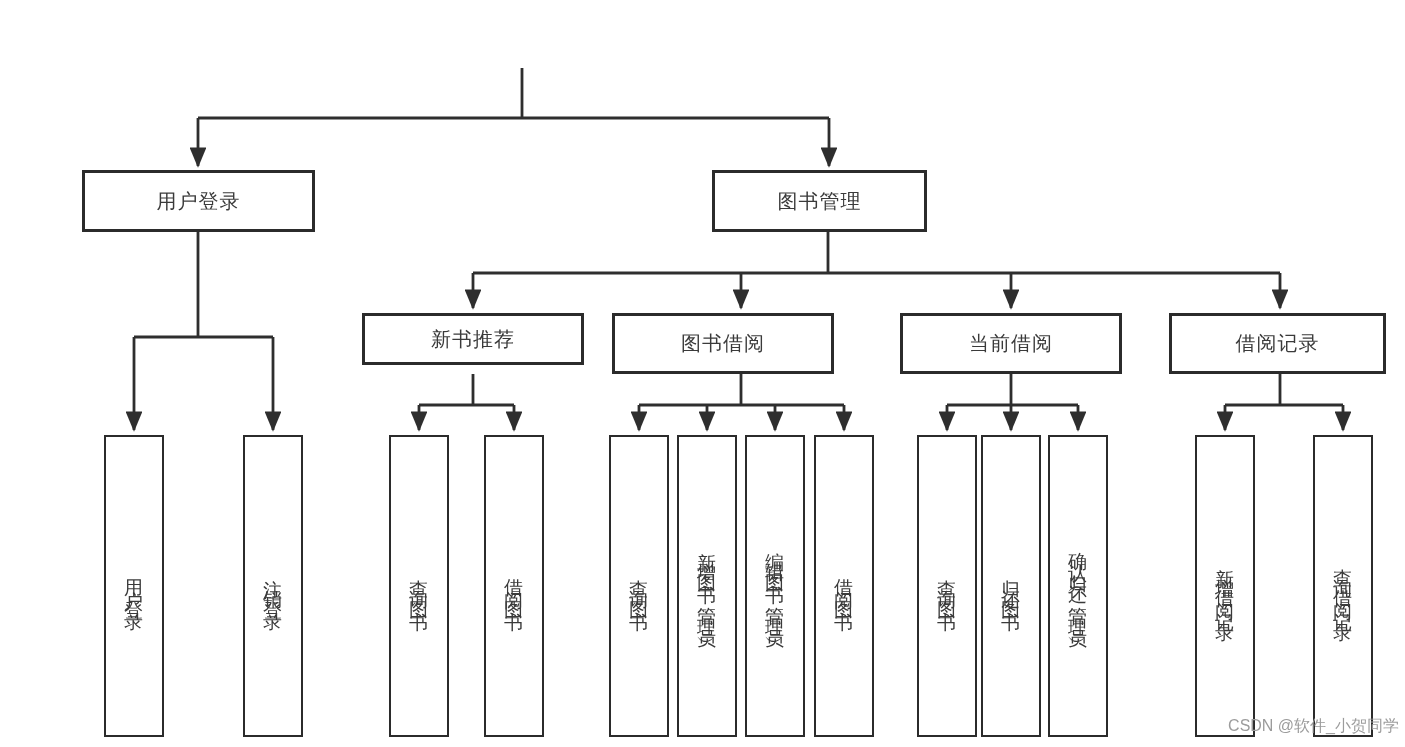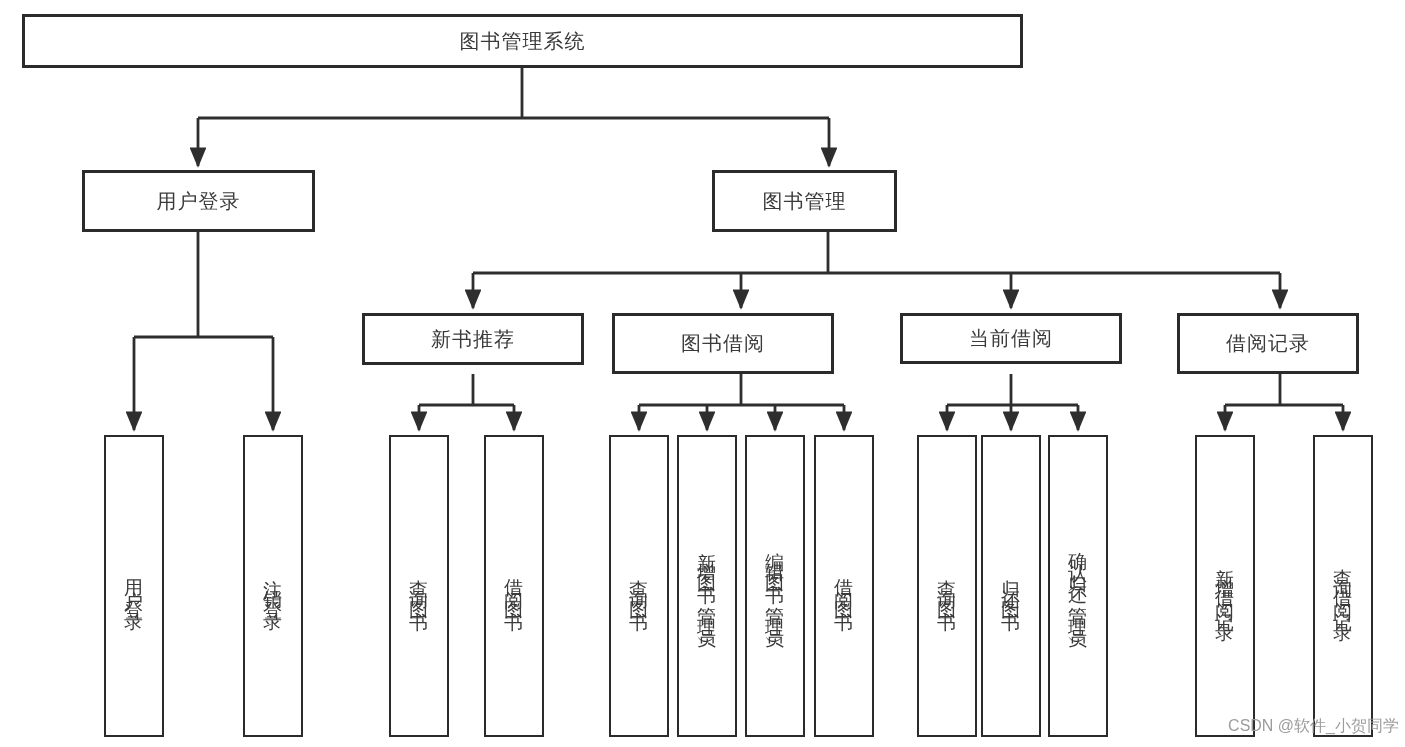--- a/index.html
+++ b/index.html
@@ -94,41 +94,38 @@
 
       <line x1="947" y1="405" x2="947" y2="430" marker-end="url(#ah)"></line>
       <line x1="1011" y1="405" x2="1011" y2="430" marker-end="url(#ah)"></line>
       <line x1="1078" y1="405" x2="1078" y2="430" marker-end="url(#ah)"></line>
 
       <line x1="1225" y1="405" x2="1225" y2="430" marker-end="url(#ah)"></line>
       <line x1="1343" y1="405" x2="1343" y2="430" marker-end="url(#ah)"></line>
     </g>
   </svg>
 
-  <div class="box h-box" style="left:22px; top:14px; width:1001px; height:54px;">
-    <span class="lbl">图书管理系统</span>
-  </div>
 
   <div class="box h-box" style="left:82px; top:170px; width:233px; height:62px;">
     <span class="lbl">用户登录</span>
   </div>
-  <div class="box h-box" style="left:712px; top:170px; width:185px; height:62px;text-align:center;">
+  <div class="box h-box" style="left:712px; top:170px; width:215px; height:62px;text-align:center;">
     <span class="lbl">图书管理</span>
   </div>
 
   <div class="box h-box" style="left:362px; top:313px; width:222px; height:52px;">
     <span class="lbl">新书推荐</span>
   </div>
   <div class="box h-box" style="left:612px; top:313px; width:222px; height:61px;">
     <span class="lbl">图书借阅</span>
   </div>
-  <div class="box h-box" style="left:900px; top:313px; width:222px; height:51px;">
+  <div class="box h-box" style="left:900px; top:313px; width:222px; height:61px;">
     <span class="lbl">当前借阅</span>
   </div>
-  <div class="box h-box" style="left:1169px; top:313px; width:182px; height:61px;margin-left:8px;">
+  <div class="box h-box" style="left:1169px; top:313px; width:217px; height:61px;">
     <span class="lbl">借阅记录</span>
   </div>
 
   <div class="box leaf" style="left:104px; top:435px; width:60px; height:302px;">
     <span class="lbl">用户登录</span>
   </div>
   <div class="box leaf" style="left:243px; top:435px; width:60px; height:302px;">
     <span class="lbl">注销登录</span>
   </div>
 

